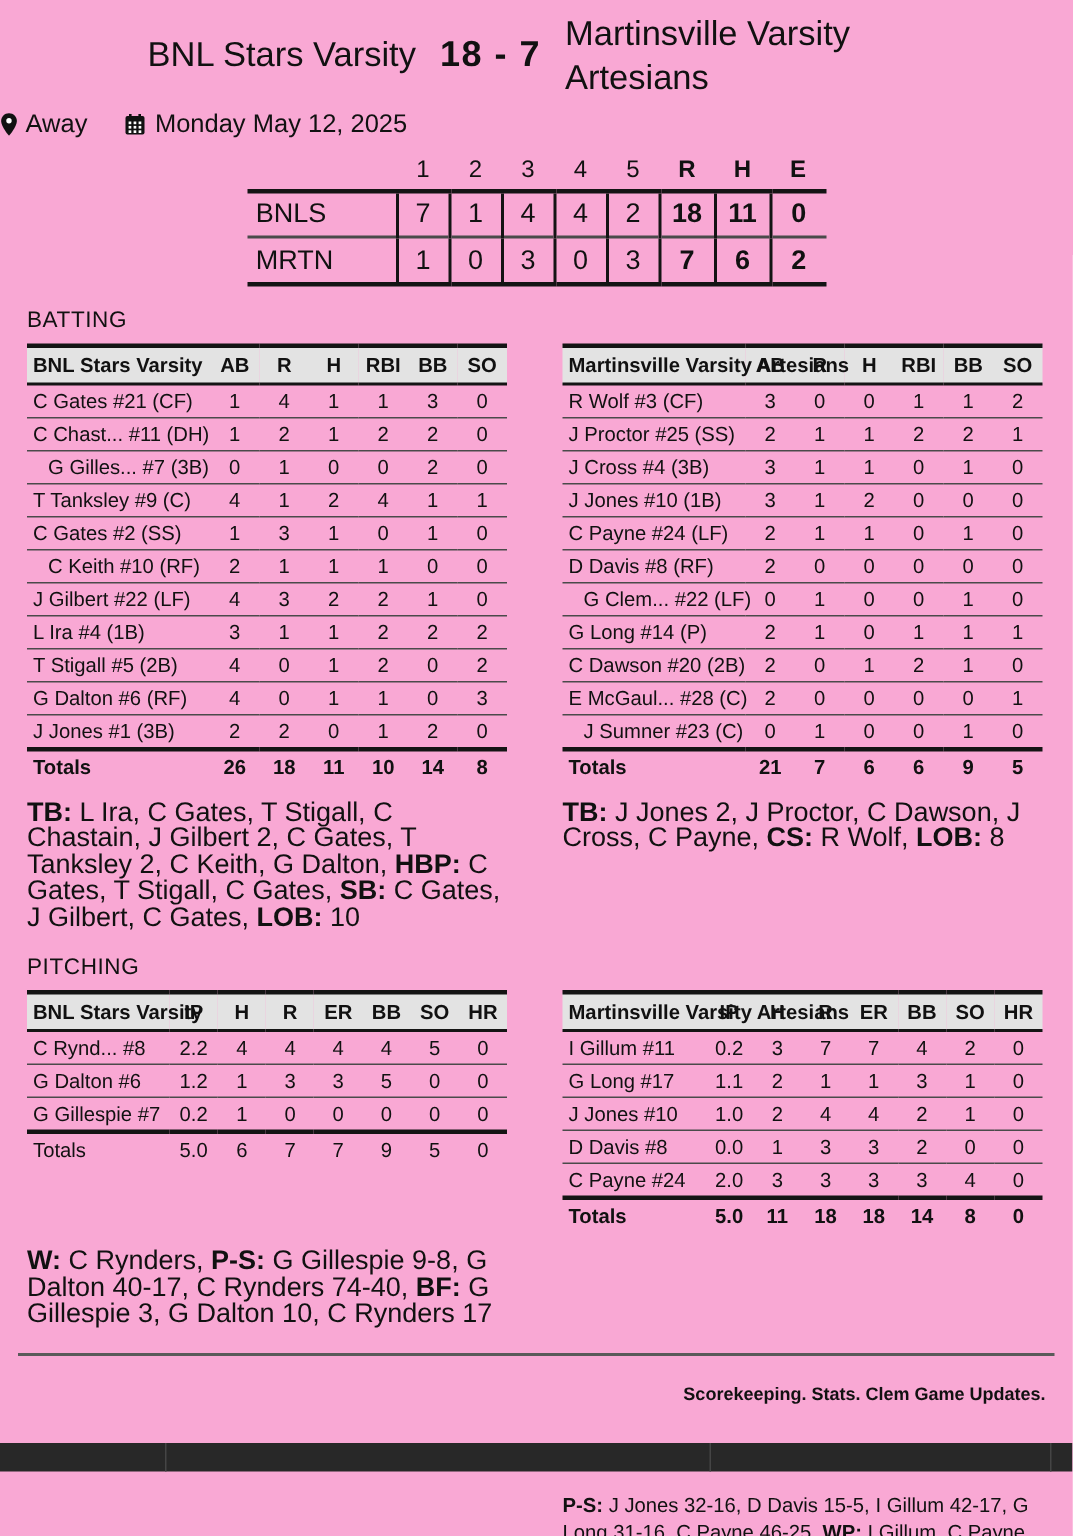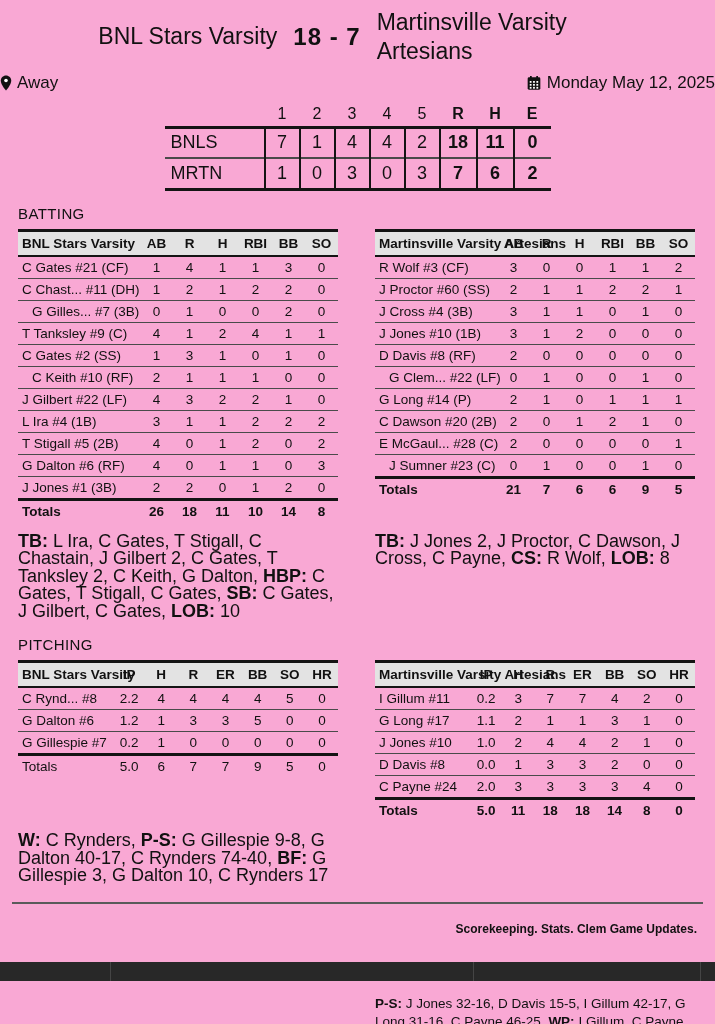--- a/index.html
+++ b/index.html
@@ -5,21 +5,21 @@
   * { margin:0; padding:0; box-sizing:border-box; }
   body { background:#fff; font-family:"Liberation Sans","DejaVu Sans",sans-serif; color:#111; }
   .page { width:715px; height:1024px; overflow:hidden; background:#f9a8d4; position:relative; }
 
   
   .hdr { padding-top:8px; }
   .title-row { display:flex; justify-content:center; align-items:center; gap:16px; transform:translateX(-13px); }
   .team-name { font-size:23px; font-weight:400; line-height:1.25; }
   .team-name.home { width:214px; text-align:left; }
   .final-score { font-size:24px; font-weight:700; letter-spacing:1px; white-space:nowrap; }
-  .meta-row { margin-top:7px; display:flex; justify-content:space-between; align-items:center; gap:24px; font-size:17px; }
+  .meta-row { margin-top:7px; display:flex; justify-content:flex-start; align-items:center; gap:24px; font-size:17px; }
   .meta-item { display:flex; align-items:center; gap:5px; }
 
   
   .linescore { border-collapse:collapse; margin:12px auto 0; table-layout:fixed; }
   .linescore col.c-team { width:100px; }
   .linescore col.c-inn { width:35px; }
   .linescore col.c-ext { width:37px; }
   .linescore thead th { font-weight:400; font-size:16px; padding:0 0 3px; text-align:center; }
   .linescore thead th.b { font-weight:700; }
   .linescore tbody td { font-size:18px; text-align:center; height:31px; border-left:2px solid #141414; }
@@ -331,21 +331,21 @@
               <td class="name">R Wolf #3 (CF)</td>
               <td>3</td>
               <td>0</td>
               <td>0</td>
               <td>1</td>
               <td>1</td>
               <td>2</td>
             </tr>
 
             <tr>
-              <td class="name">J Proctor #60 (SS)</td>
+              <td class="name">J Proctor #25 (SS)</td>
               <td>2</td>
               <td>1</td>
               <td>1</td>
               <td>2</td>
               <td>2</td>
               <td>1</td>
             </tr>
 
             <tr>
               <td class="name">J Cross #4 (3B)</td>
@@ -360,20 +360,29 @@
             <tr>
               <td class="name">J Jones #10 (1B)</td>
               <td>3</td>
               <td>1</td>
               <td>2</td>
               <td>0</td>
               <td>0</td>
               <td>0</td>
             </tr>
 
+            <tr>
+              <td class="name">C Payne #24 (LF)</td>
+              <td>2</td>
+              <td>1</td>
+              <td>1</td>
+              <td>0</td>
+              <td>1</td>
+              <td>0</td>
+            </tr>
 
             <tr>
               <td class="name">D Davis #8 (RF)</td>
               <td>2</td>
               <td>0</td>
               <td>0</td>
               <td>0</td>
               <td>0</td>
               <td>0</td>
             </tr>

